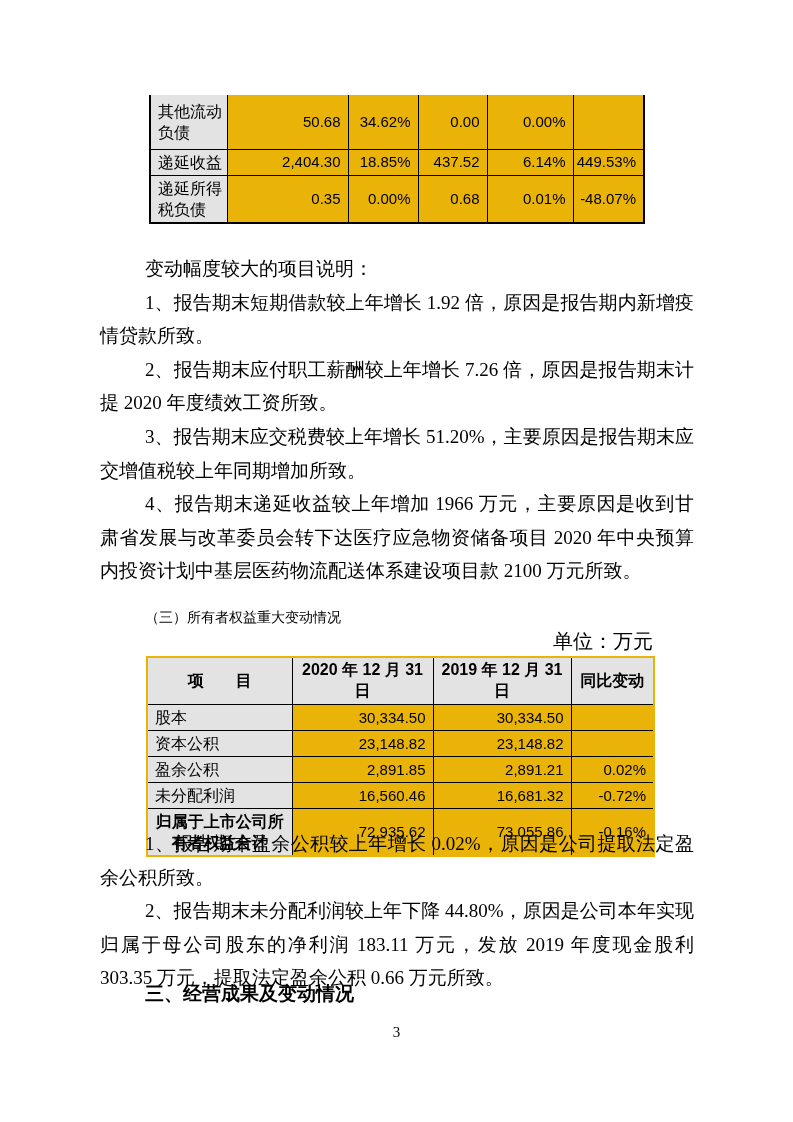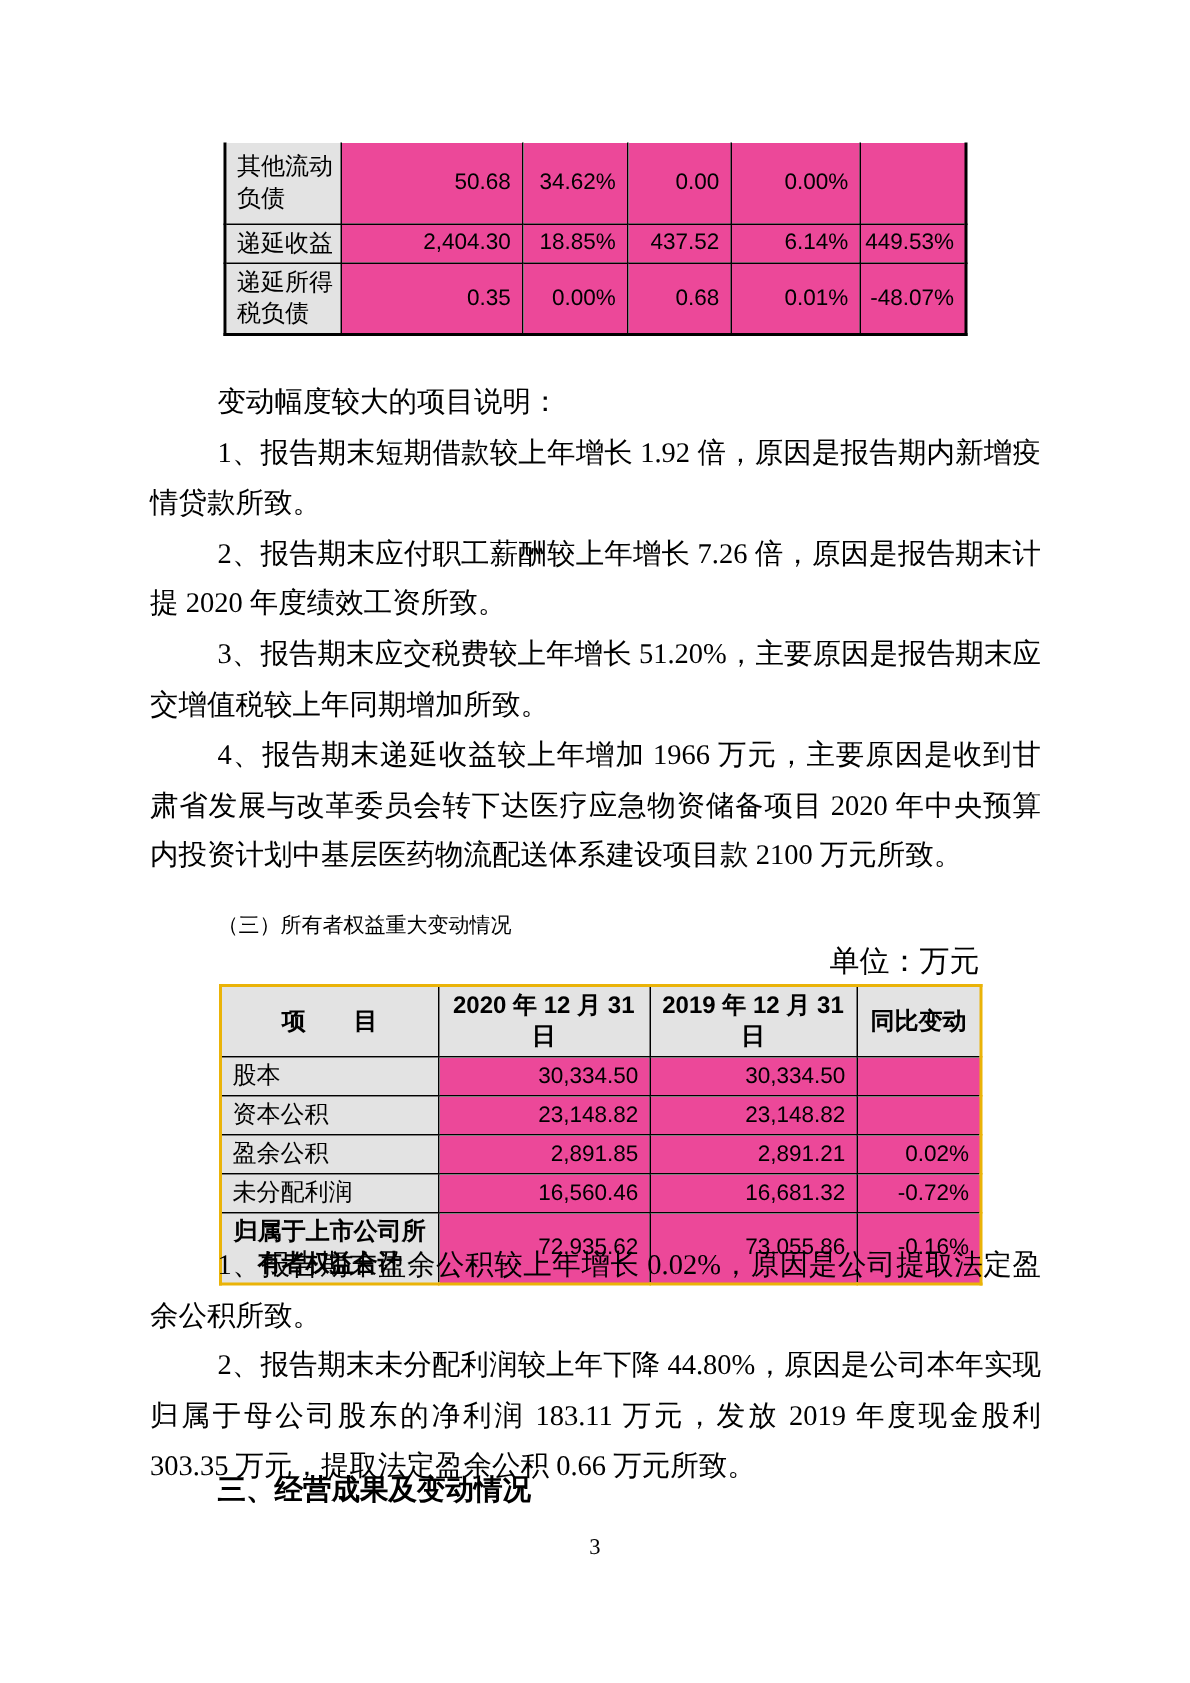--- a/index.html
+++ b/index.html
@@ -48,21 +48,21 @@
   .lbl-bold { font-weight: bold; }
   .lbl-center { text-align: center; padding-left: 4px; }
 
   .num {
     font-family: "Liberation Sans", sans-serif;
     font-size: 15px;
     line-height: 20px;
     text-align: right;
     padding: 2px 7px 2px 2px;
     vertical-align: middle;
-    background: #ec4899;
+    background: #eab308;
   }
 
   .tbl-eq th {
     background: #e3e3e3;
     font-family: "Liberation Sans", sans-serif;
     font-size: 16px;
     font-weight: bold;
     text-align: center;
     vertical-align: middle;
     padding: 2px 2px;

